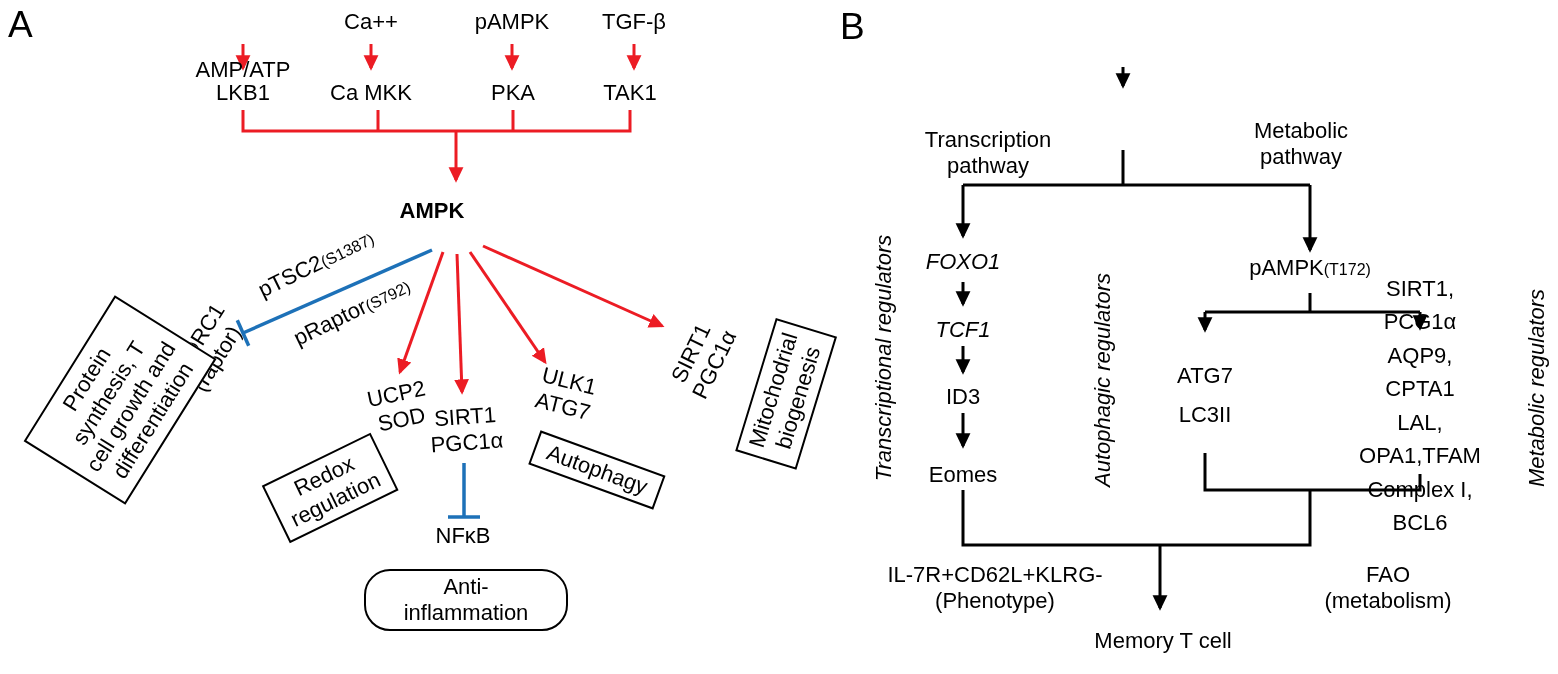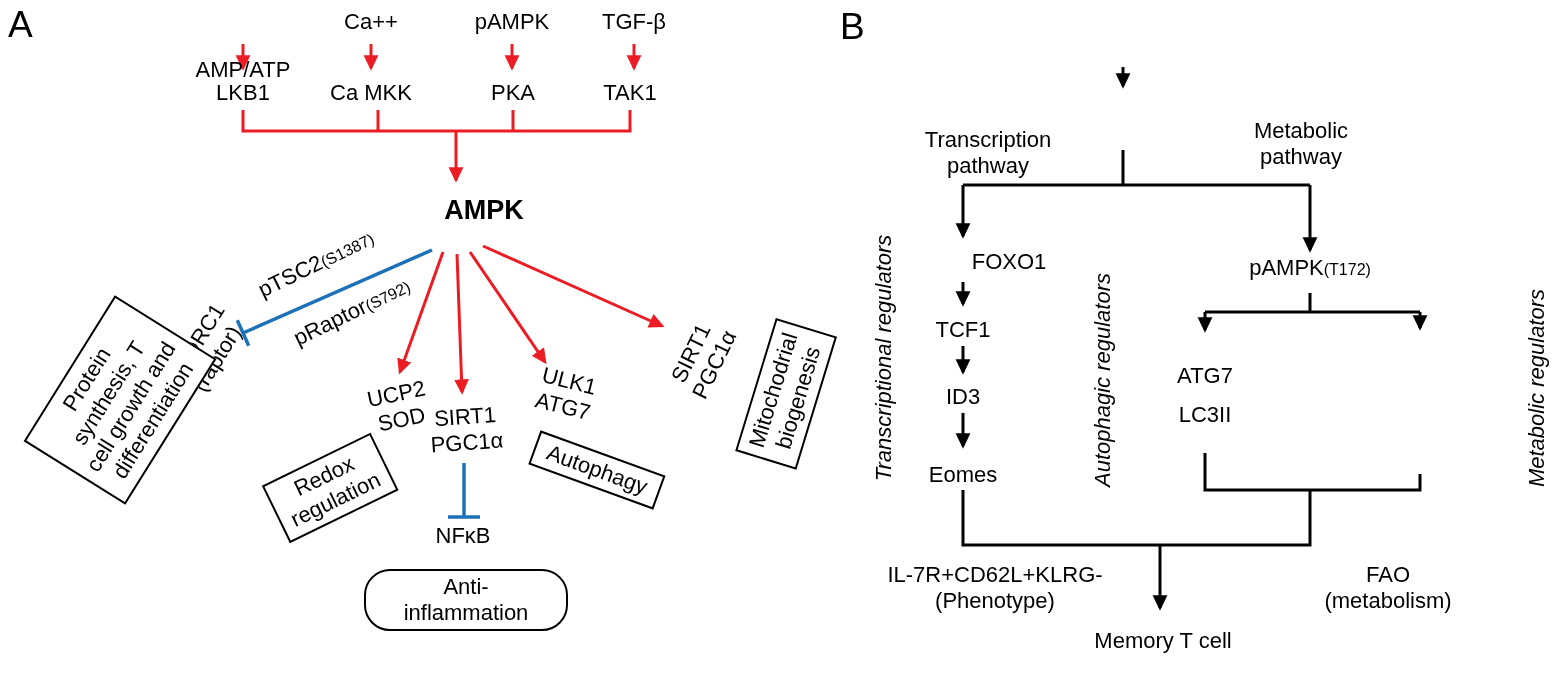--- a/index.html
+++ b/index.html
@@ -79,21 +79,21 @@
   <div class="node" style="left:243px; top:22px;margin-top:48px;">AMP/ATP</div>
   <div class="node" style="left:371px; top:22px;">Ca++</div>
   <div class="node" style="left:512px; top:22px;">pAMPK</div>
   <div class="node" style="left:634px; top:22px;">TGF-β</div>
 
   <div class="node" style="left:243px; top:93px;">LKB1</div>
   <div class="node" style="left:371px; top:93px;">Ca MKK</div>
   <div class="node" style="left:513px; top:93px;">PKA</div>
   <div class="node" style="left:630px; top:93px;">TAK1</div>
 
-  <div class="node bold" style="left:484px; top:211px; font-size:27px;">AMPK</div>
+  <div class="node bold" style="left:432px; top:211px; font-size:22px;">AMPK</div>
 
   <div class="node" style="left:316px; top:264px; transform:translate(-50%,-50%) rotate(-26deg);">
     <span>pTSC2</span><span class="small">(S1387)</span>
   </div>
   <div class="node" style="left:352px; top:312px; transform:translate(-50%,-50%) rotate(-26deg);">
     <span>pRaptor</span><span class="small">(S792)</span>
   </div>
 
   <div class="node ml" style="left:206px; top:352px; transform:translate(-50%,-50%) rotate(-58deg);">mTORC1
 (raptor)</div>
@@ -123,38 +123,42 @@
 biogenesis</div>
 
   <div class="panel-label" style="left:840px; top:6px;">B</div>
 
 
   <div class="node ml" style="left:988px; top:153px;">Transcription
 pathway</div>
   <div class="node ml" style="left:1301px; top:144px;">Metabolic
 pathway</div>
 
-  <div class="node" style="left:1009px; top:262px;">FOXO1</div>
-  <div class="node" style="left:963px; top:330px;">TCF1</div>
+  <div class="node" style="left:963px; top:262px;font-style:italic;">FOXO1</div>
+  <div class="node" style="left:963px; top:330px;font-style:italic;">TCF1</div>
   <div class="node" style="left:963px; top:397px;">ID3</div>
   <div class="node" style="left:963px; top:475px;">Eomes</div>
 
   <div class="node italic" style="left:884px; top:358px; transform:translate(-50%,-50%) rotate(-90deg);">Transcriptional regulators</div>
   <div class="node italic" style="left:1103px; top:380px; transform:translate(-50%,-50%) rotate(-90deg);">Autophagic regulators</div>
   <div class="node italic" style="left:1537px; top:388px; transform:translate(-50%,-50%) rotate(-90deg);">Metabolic regulators</div>
 
   <div class="node" style="left:1310px; top:260px;margin-top:8px;">
     <span>pAMPK</span><span class="small">(T172)</span>
   </div>
 
   <div class="node" style="left:1205px; top:395px; line-height:1.75;">
     <div class="ml">ATG7
 LC3II</div>
   </div>
 
+  <div class="node ml" style="left:1420px; top:406px; line-height:1.52;">SIRT1, PCG1α
+AQP9, CPTA1
+LAL, OPA1,TFAM
+Complex I, BCL6</div>
 
   <div class="node ml" style="left:995px; top:588px;">IL-7R+CD62L+KLRG-
 (Phenotype)</div>
   <div class="node ml" style="left:1388px; top:588px;">FAO
 (metabolism)</div>
   <div class="node" style="left:1163px; top:641px;">Memory T cell</div>
 
 </div>
 
 </body></html>

